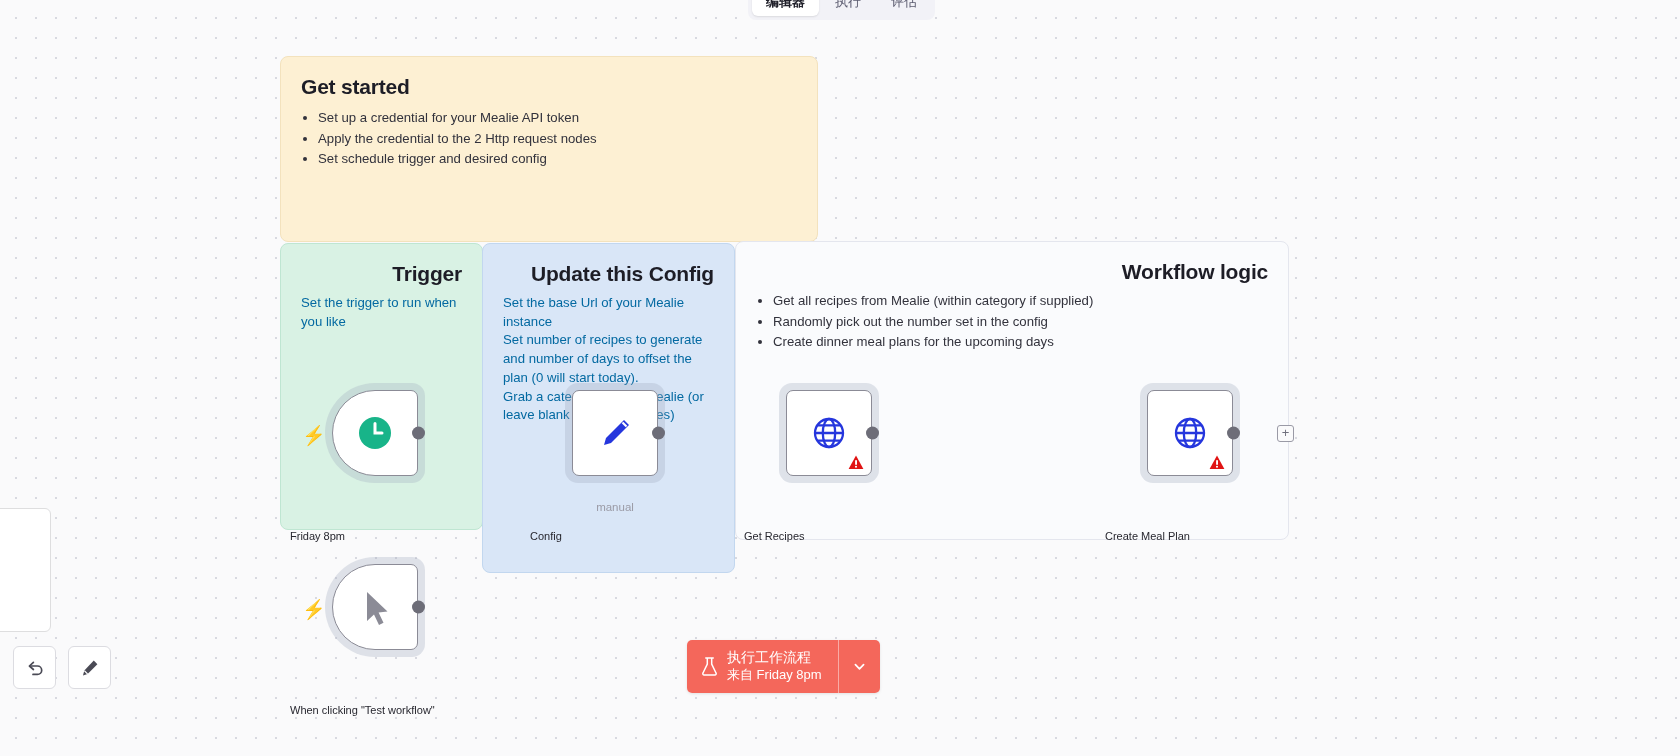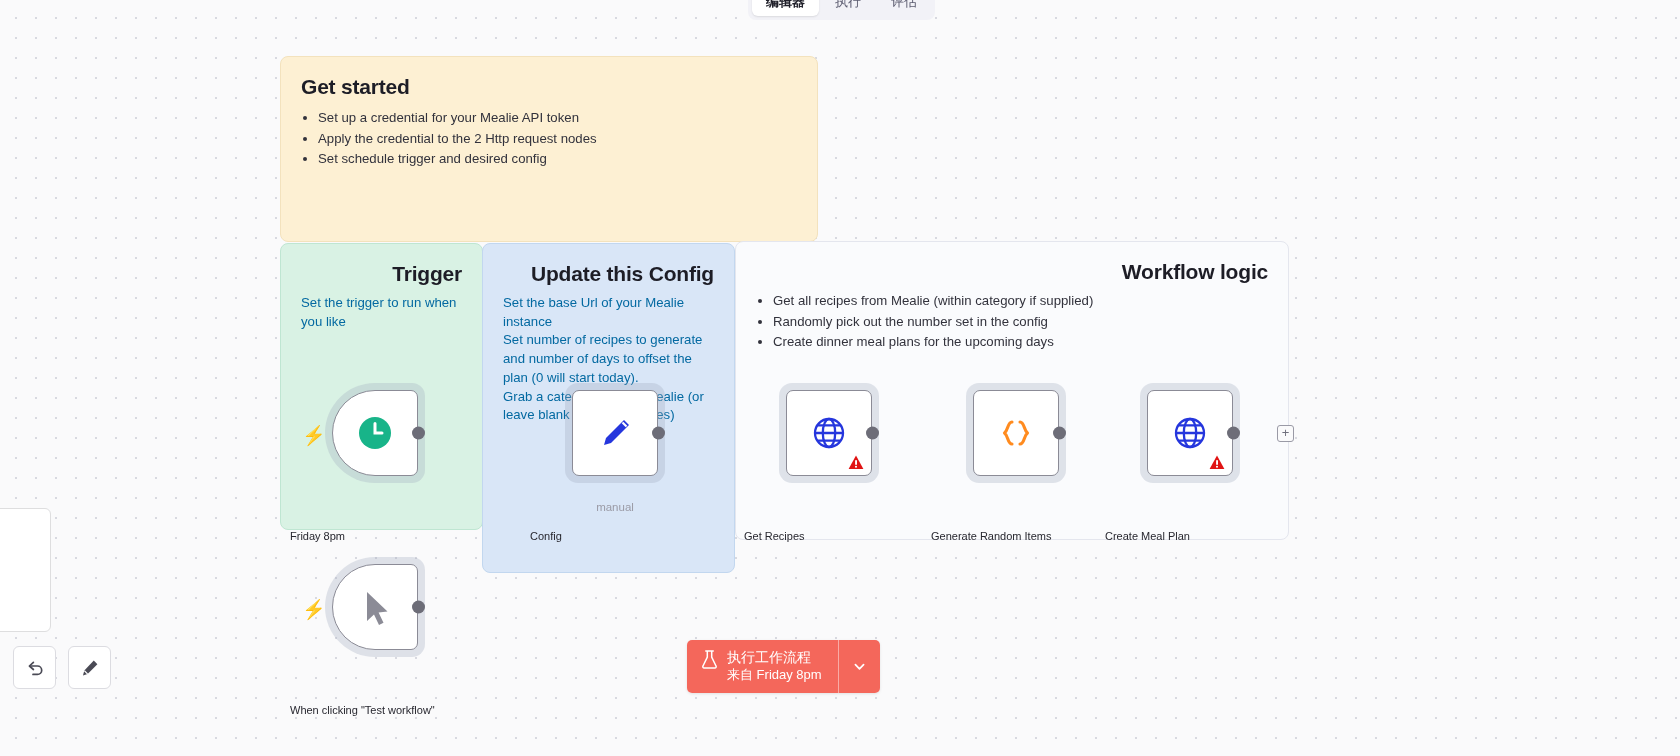--- a/index.html
+++ b/index.html
@@ -228,21 +228,21 @@
     left: 687px; top: 640px;
     display: flex;
     z-index: 25;
     border-radius: 5px;
     overflow: hidden;
     box-shadow: 0 1px 3px rgba(0,0,0,.10);
   }
   #exec-main {
     background: #f4675b;
     display: flex;
-    align-items: flex-start;
+    align-items: center;
     gap: 9px;
     padding: 9px 16px 9px 14px;
     color: #ffffff;
   }
   #exec-main .txt { line-height: 1.28; }
   #exec-main .l1 { font-size: 14px; }
   #exec-main .l2 { font-size: 13px; }
   #exec-caret {
     background: #f4675b;
     width: 42px;
@@ -351,32 +351,20 @@
       <svg class="warn" viewBox="0 0 16 15">
         <path d="M8 0.6 L15.4 14 H0.6 Z" fill="#e01414"></path>
         <rect x="7.1" y="5" width="1.9" height="5" rx=".9" fill="#fff"></rect>
         <circle cx="8" cy="11.7" r="1.05" fill="#fff"></circle>
       </svg>
     </div>
     <div class="dot-out"></div>
     <div class="label">Get Recipes</div>
   </div>
 
-  <div class="node selected" style="left:973px; top:390px;">
-    <div class="box">
-      <svg width="44" height="44" viewBox="0 0 44 44">
-        <g stroke="#ff8b1f" stroke-width="3.1" fill="none" stroke-linecap="round" stroke-linejoin="round">
-          <path d="M18 11 C13.5 11 14.5 19 10.5 22 C14.5 25 13.5 33 18 33"></path>
-          <path d="M26 11 C30.5 11 29.5 19 33.5 22 C29.5 25 30.5 33 26 33"></path>
-        </g>
-      </svg>
-    </div>
-    <div class="dot-out"></div>
-    <div class="label">Generate Random Items</div>
-  </div>
 
   <div class="node selected" style="left:1147px; top:390px;">
     <div class="box">
       <svg width="42" height="42" viewBox="0 0 42 42">
         <g stroke="#2536dd" stroke-width="2.3" fill="none">
           <circle cx="21" cy="21" r="14"></circle>
           <ellipse cx="21" cy="21" rx="6.2" ry="14"></ellipse>
           <path d="M7.5 21 H34.5 M9.6 13.4 H32.4 M9.6 28.6 H32.4"></path>
         </g>
       </svg>

